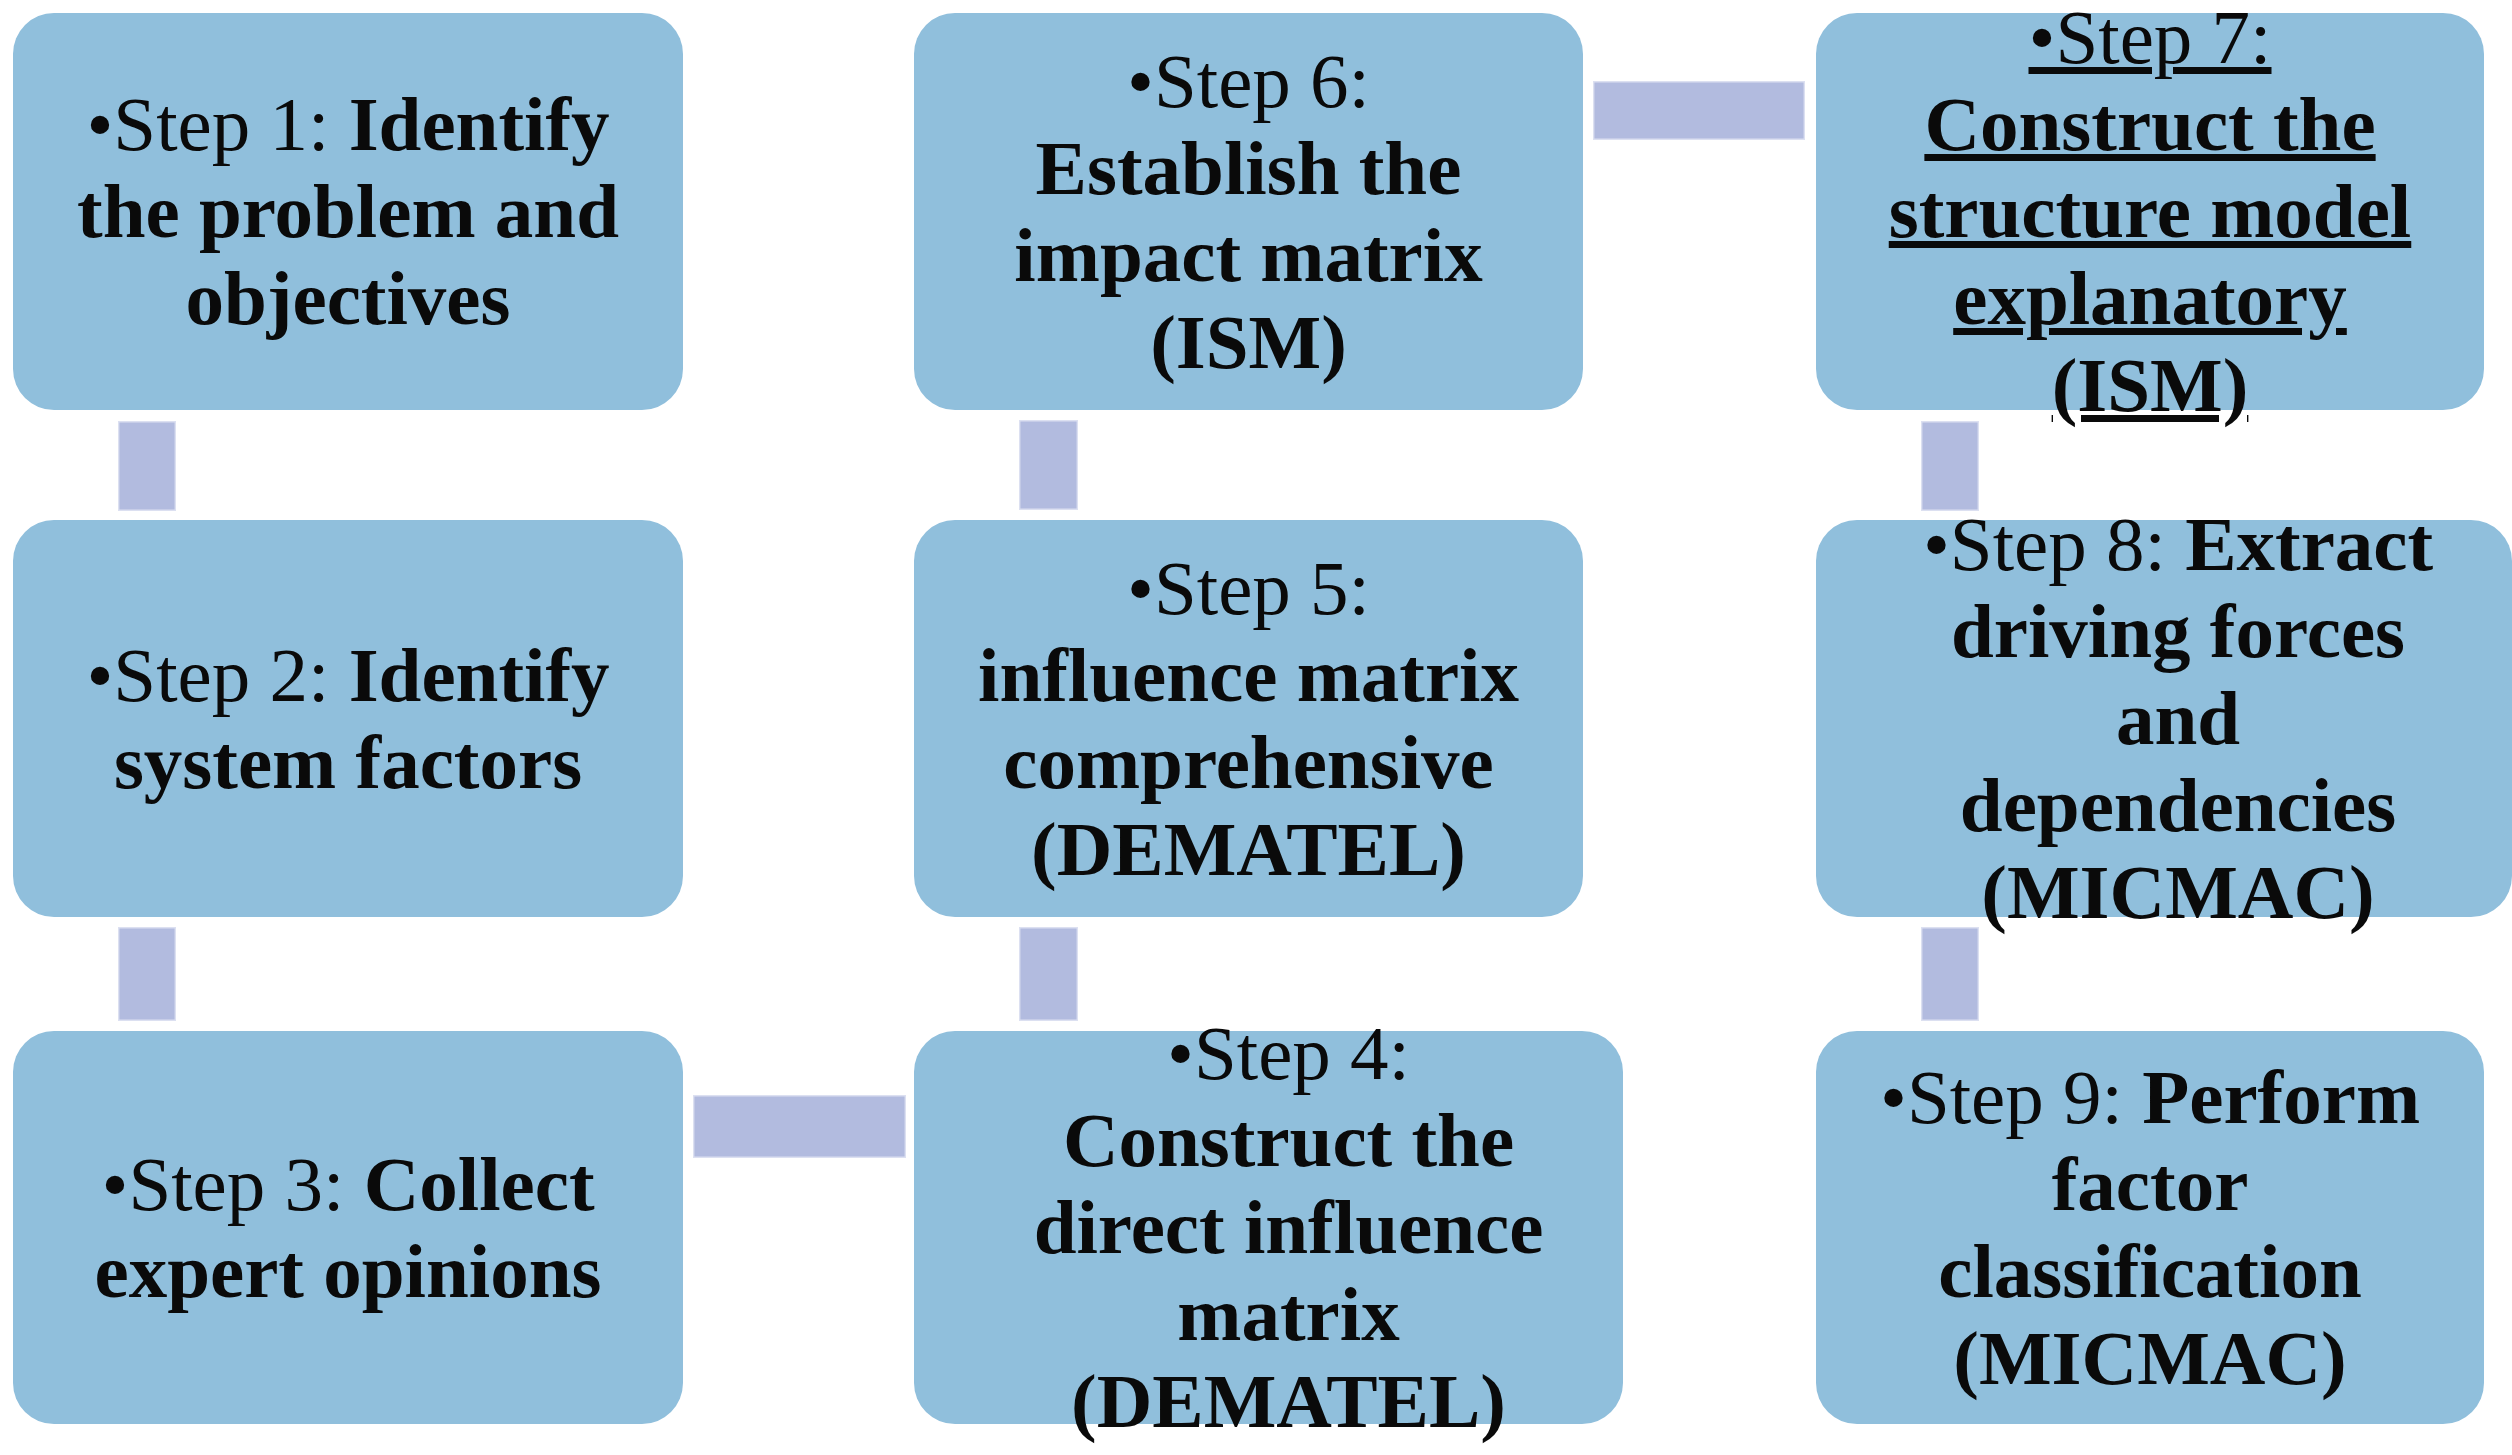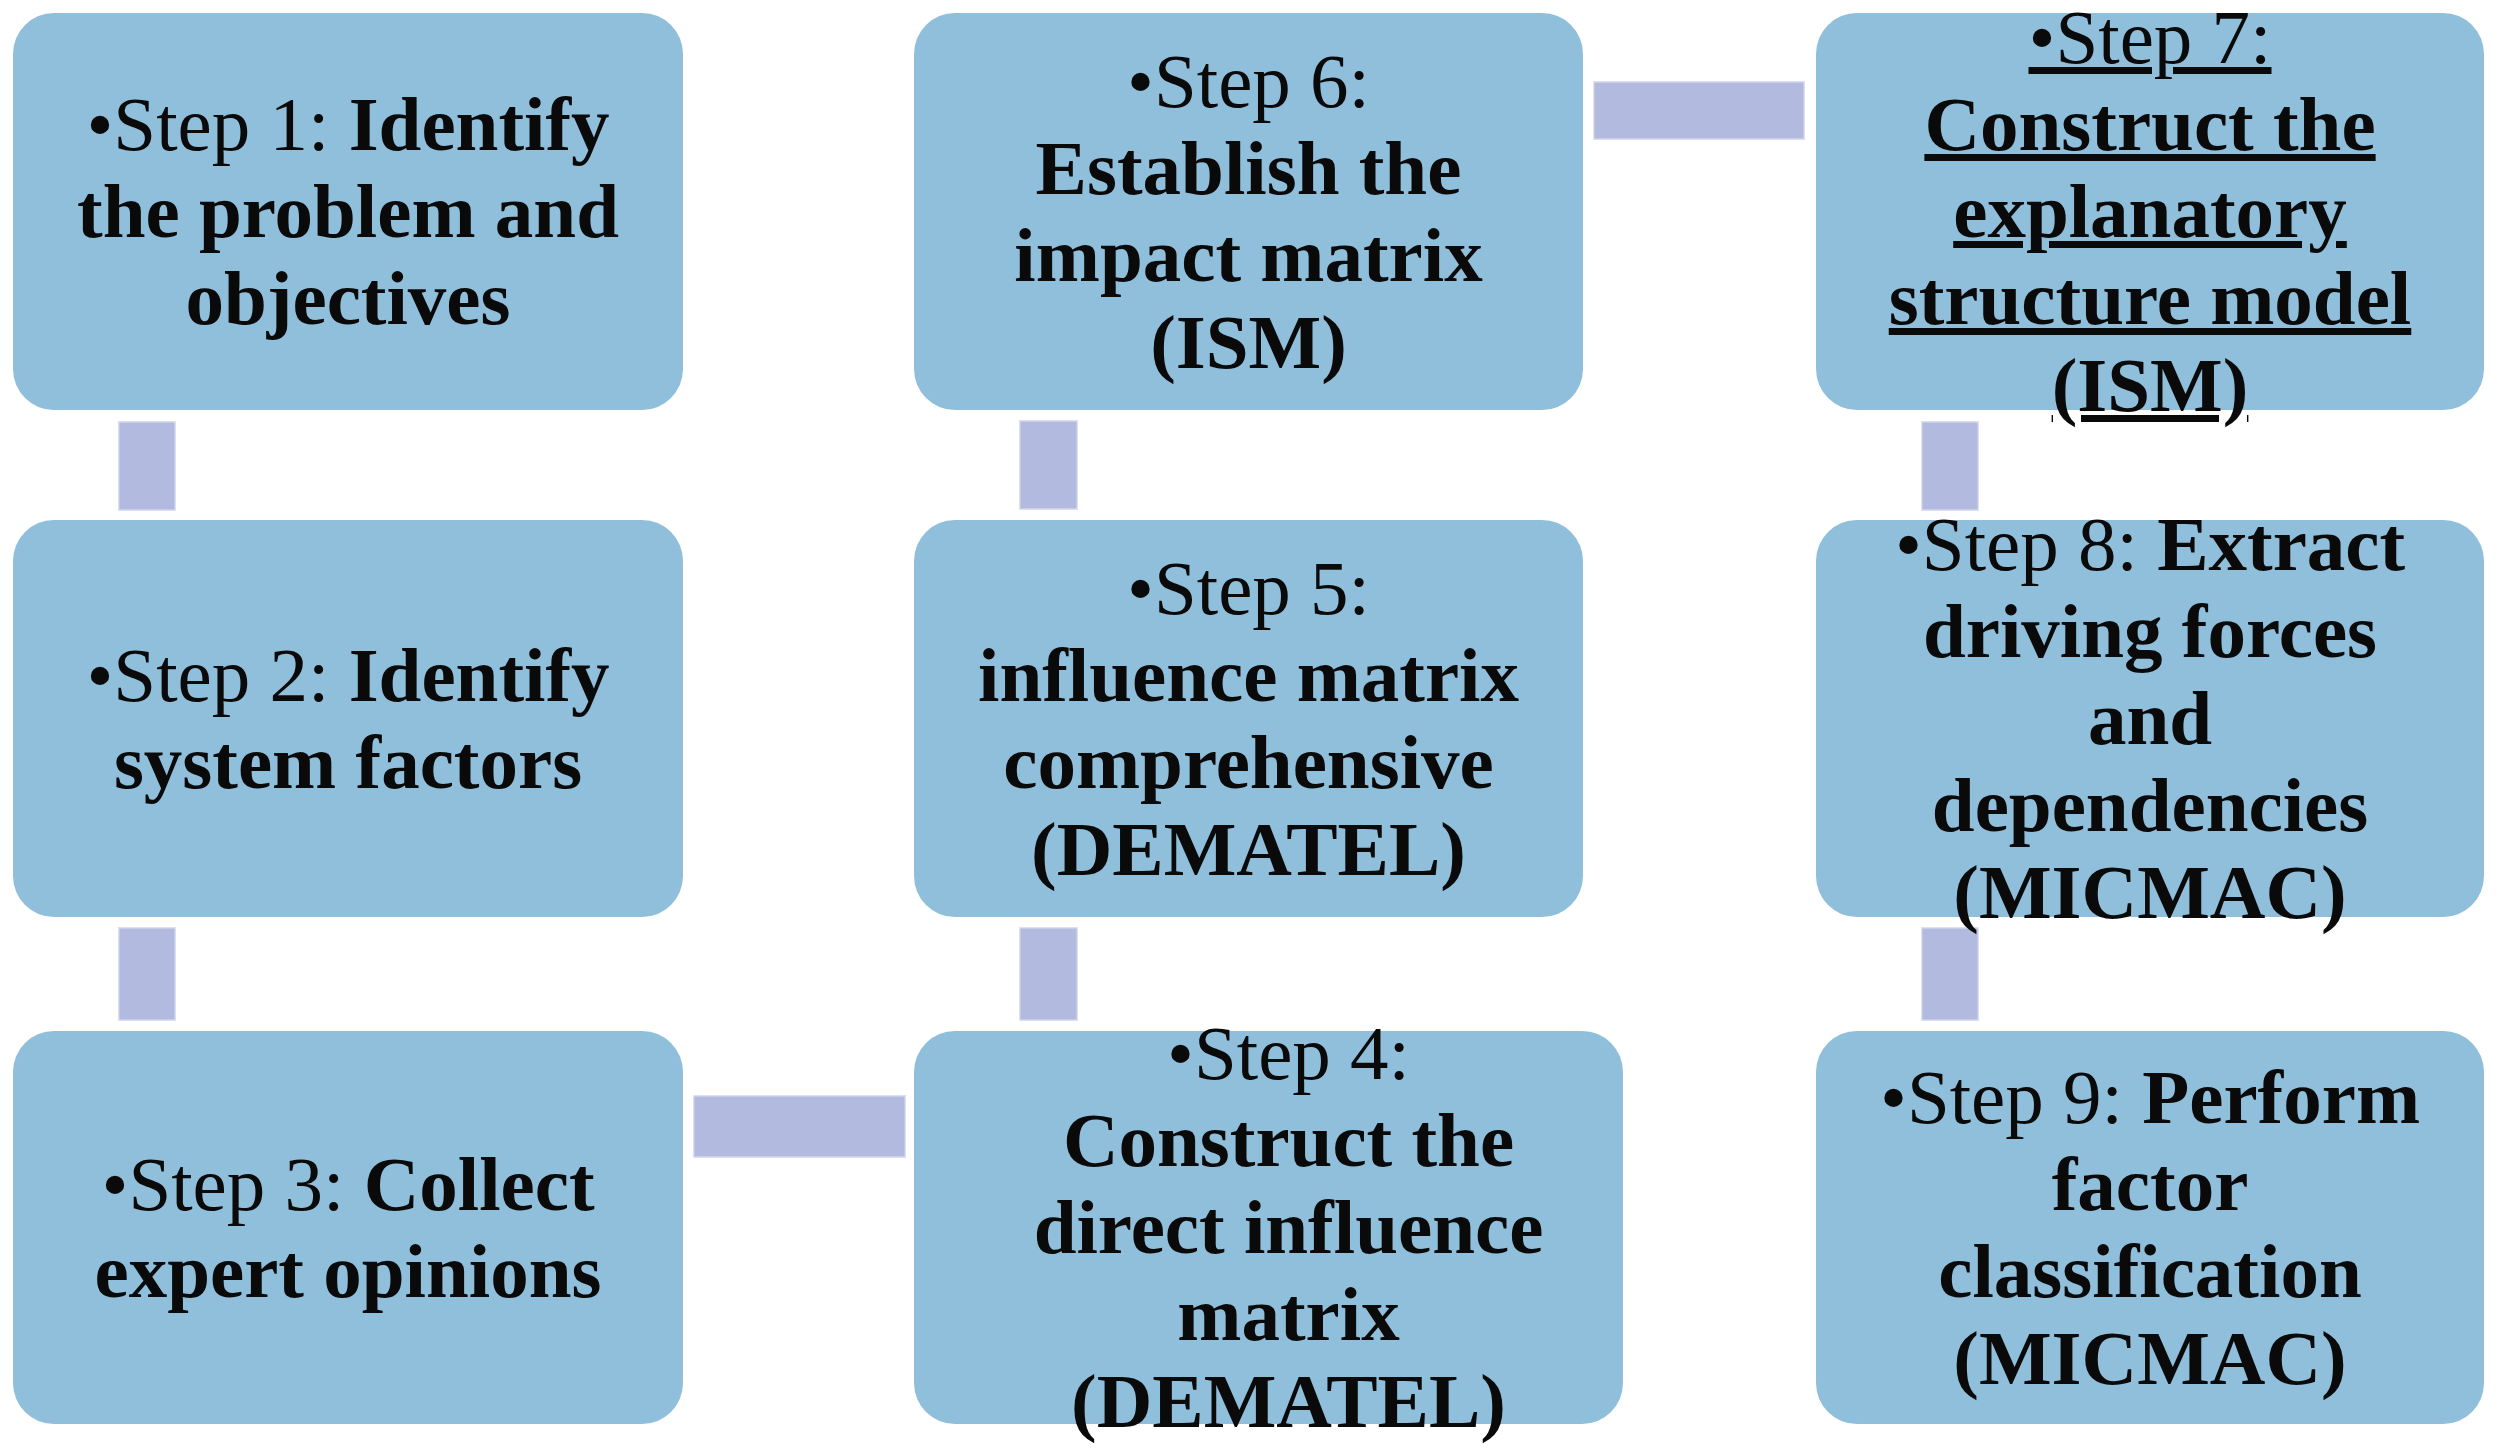--- a/index.html
+++ b/index.html
@@ -84,25 +84,25 @@
     </div>
     <div class="step-box" style="left: 914px; top: 13px; width: 669px; height: 397px; text-align: right;">
       <div class="text-line"><span>•Step 6:</span></div>
       <div class="text-line"><span class="bold">Establish the</span></div>
       <div class="text-line"><span class="bold">impact matrix</span></div>
       <div class="text-line"><span class="bold">(ISM)</span></div>
     </div>
     <div class="step-box" style="left: 1816px; top: 13px; width: 668px; height: 397px; text-decoration: underline;">
       <div class="text-line"><span>•Step 7:</span></div>
       <div class="text-line"><span class="bold">Construct the</span></div>
+      <div class="text-line"><span class="bold">structure model</span></div>
       <div class="text-line"><span class="bold">explanatory</span></div>
-      <div class="text-line"><span class="bold">structure model</span></div>
       <div class="text-line"><span class="bold">(ISM)</span></div>
     </div>
-    <div class="step-box" style="left: 1816px; top: 520px; width: 668px; height: 397px;">
+    <div class="step-box" style="left: 1816px; top: 520px; width: 668px; height: 397px; padding-left: 28px;">
       <div class="text-line"><span>•Step 8: </span><span class="bold">Extract</span></div>
       <div class="text-line"><span class="bold">driving forces</span></div>
       <div class="text-line"><span class="bold">and</span></div>
       <div class="text-line"><span class="bold">dependencies</span></div>
       <div class="text-line"><span class="bold">(MICMAC)</span></div>
     </div>
     <div class="step-box" style="left: 1816px; top: 1031px; width: 668px; height: 393px;">
       <div class="text-line"><span>•Step 9: </span><span class="bold">Perform</span></div>
       <div class="text-line"><span class="bold">factor</span></div>
       <div class="text-line"><span class="bold">classification</span></div>

